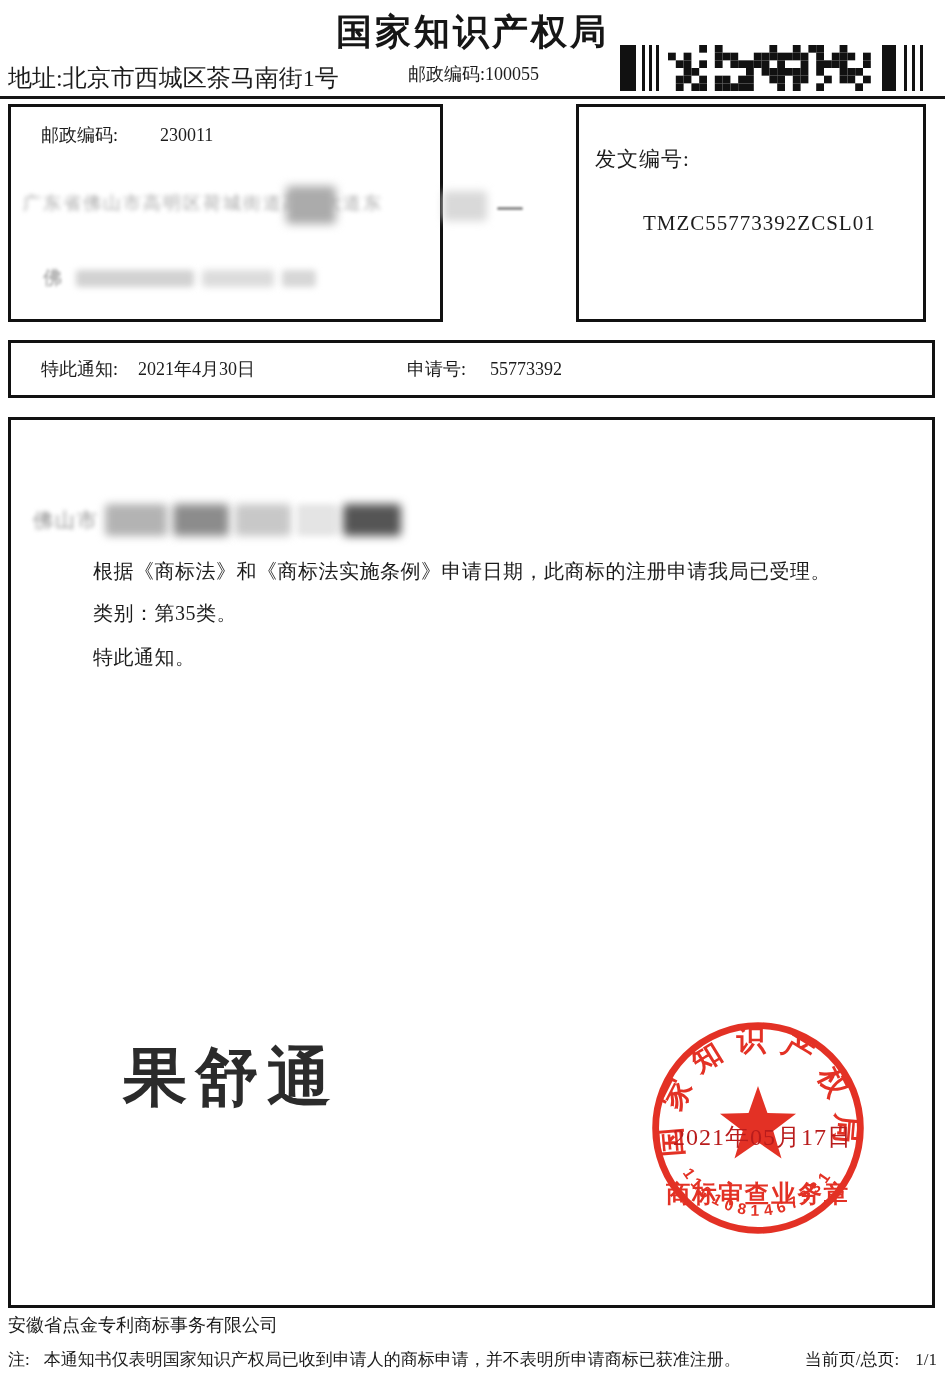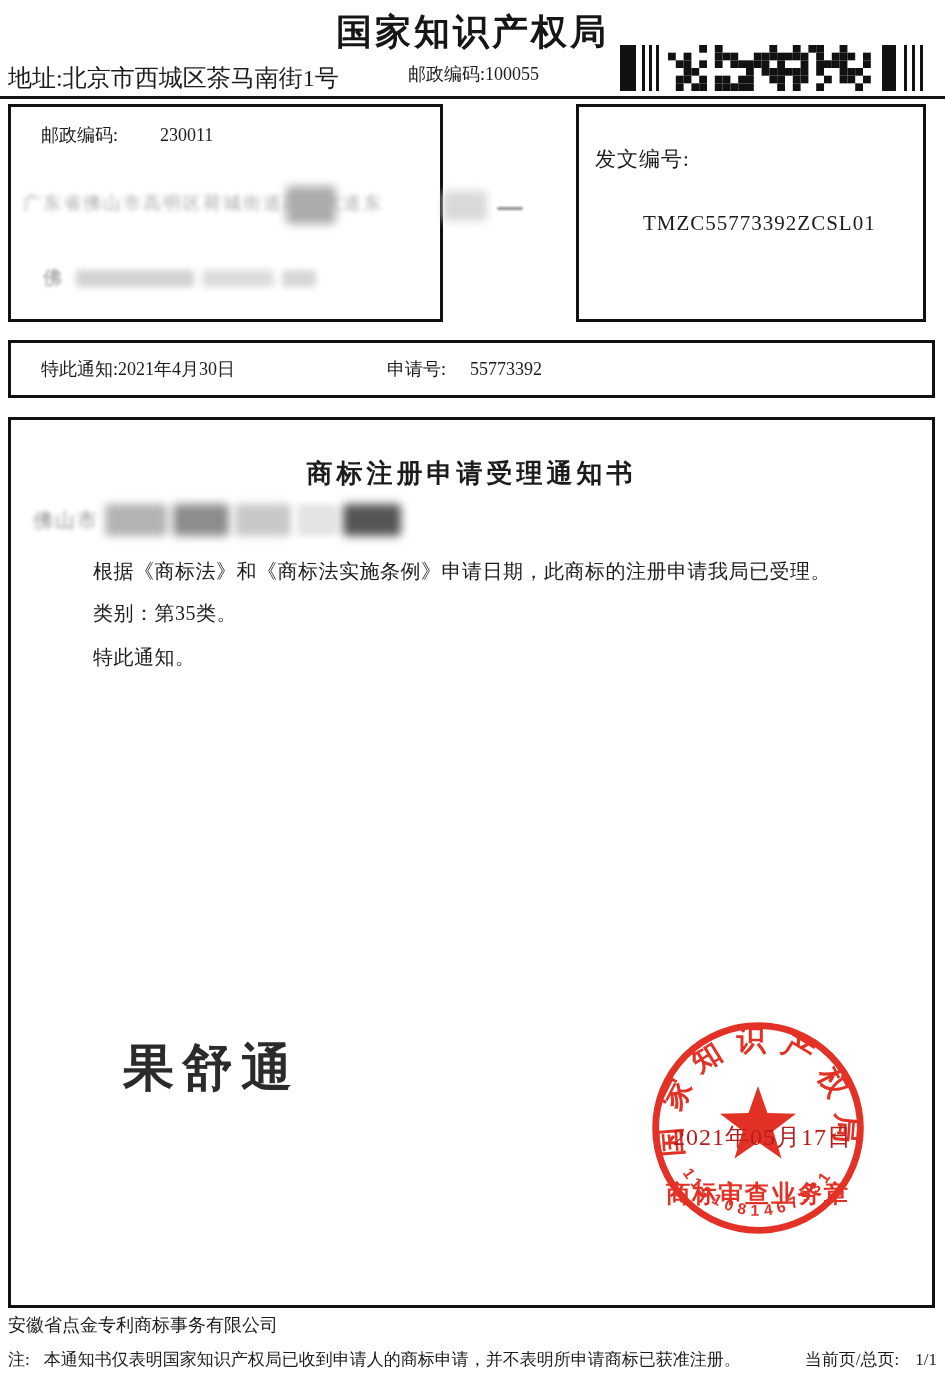--- a/index.html
+++ b/index.html
@@ -50,21 +50,21 @@
   .s2 { width: 72px;  background: #dcdcdc; filter: blur(3.5px); }
   .s3 { width: 34px;  background: #d7d7d7; filter: blur(3px); }
 
   .docnum-label { position: absolute; top: 38px; left: 16px; font-size: 21px; letter-spacing: 1px; }
   .docnum-value { position: absolute; top: 104px; left: 64px; font-size: 21px; letter-spacing: 1px; }
 
   
   .app-bar { top: 340px; left: 8px; width: 927px; height: 58px; }
   .app-bar .row { position: absolute; top: 0; left: 0; right: 0; bottom: 0; display: flex; align-items: center; font-size: 18px; }
   .app-date-label { margin-left: 30px; }
-  .app-date-value { }
+  .app-date-value { margin-left: 20px; }
   .app-num-label  { margin-left: 152px; }
   .app-num-value  { margin-left: 24px; }
 
   
   .notice-box { top: 417px; left: 8px; width: 927px; height: 891px; }
   .notice-title {
     position: absolute; top: 36px; left: 0; width: 100%;
     text-align: center; font-size: 26px; font-weight: bold; letter-spacing: 4px;
   }
   .recipient-line { position: absolute; top: 84px; left: 22px; display: flex; align-items: center; }
@@ -76,21 +76,21 @@
   .rb4 { width: 40px; background: #e4e4e4; filter: blur(3px); }
   .rb5 { width: 58px; background: #555555; filter: blur(5px); }
 
   .para { position: absolute; left: 82px; font-size: 20px; letter-spacing: 0.5px; }
   .para-1 { top: 138px; }
   .para-2 { top: 180px; }
   .para-3 { top: 224px; }
 
   .trademark {
     position: absolute; top: 614px; left: 112px;
-    font-size: 51px; font-weight: bold; letter-spacing: 8px; color: #2b2b2b;
+    font-size: 64px; font-weight: bold; letter-spacing: 8px; color: #2b2b2b;
   }
 
   
   .seal { top: 1011px; left: 641px; width: 234px; height: 234px; opacity: 0.95; }
   .seal-date {
     top: 1121px; left: 673px; font-size: 24px; color: #b91c1c; letter-spacing: 1px;
     z-index: 5;
   }
 
   
@@ -225,21 +225,20 @@
 <div class="abs box app-bar">
   <div class="row">
     <span class="app-date-label">特此通知:</span>
     <span class="app-date-value">2021年4月30日</span>
     <span class="app-num-label">申请号:</span>
     <span class="app-num-value">55773392</span>
   </div>
 </div>
 
 <div class="abs box notice-box">
-  <div class="notice-title">商标注册申请受理通知书</div>
 
   <div class="recipient-line">
     <span class="prefix">佛山市</span>
     <span class="rb rb1"></span>
     <span class="rb rb2"></span>
     <span class="rb rb3"></span>
     <span class="rb rb4"></span>
     <span class="rb rb5"></span>
   </div>
 

